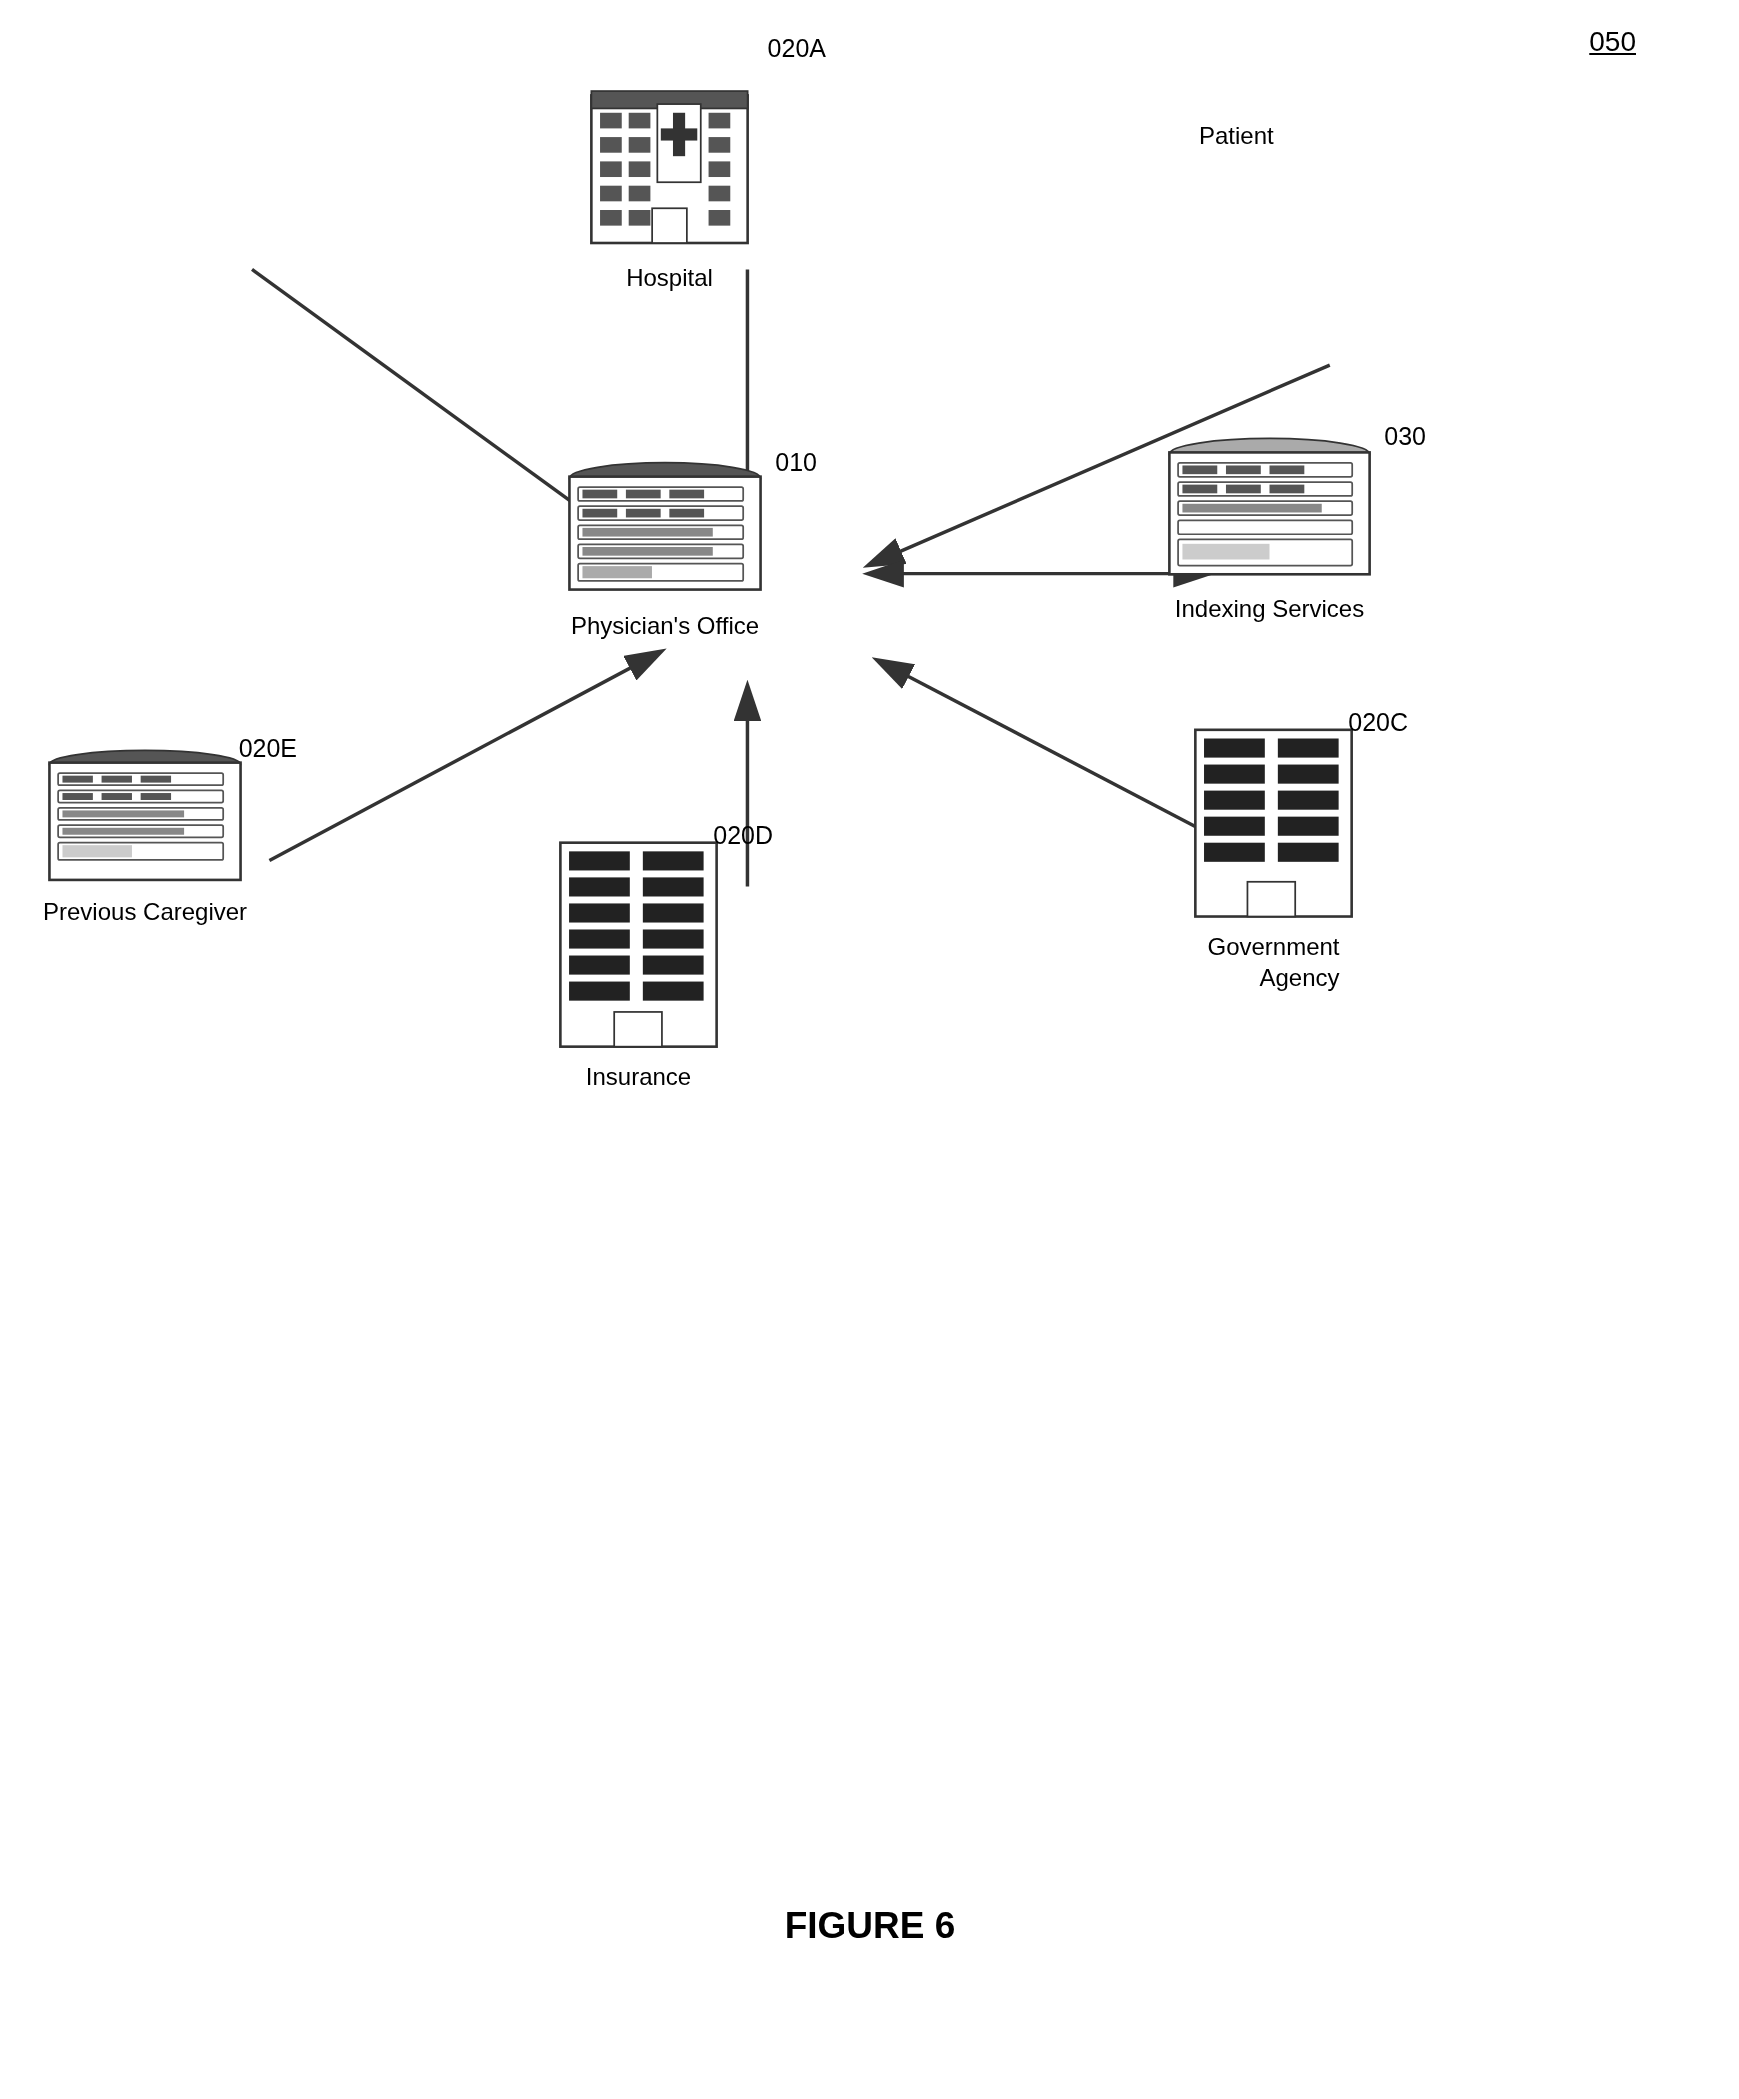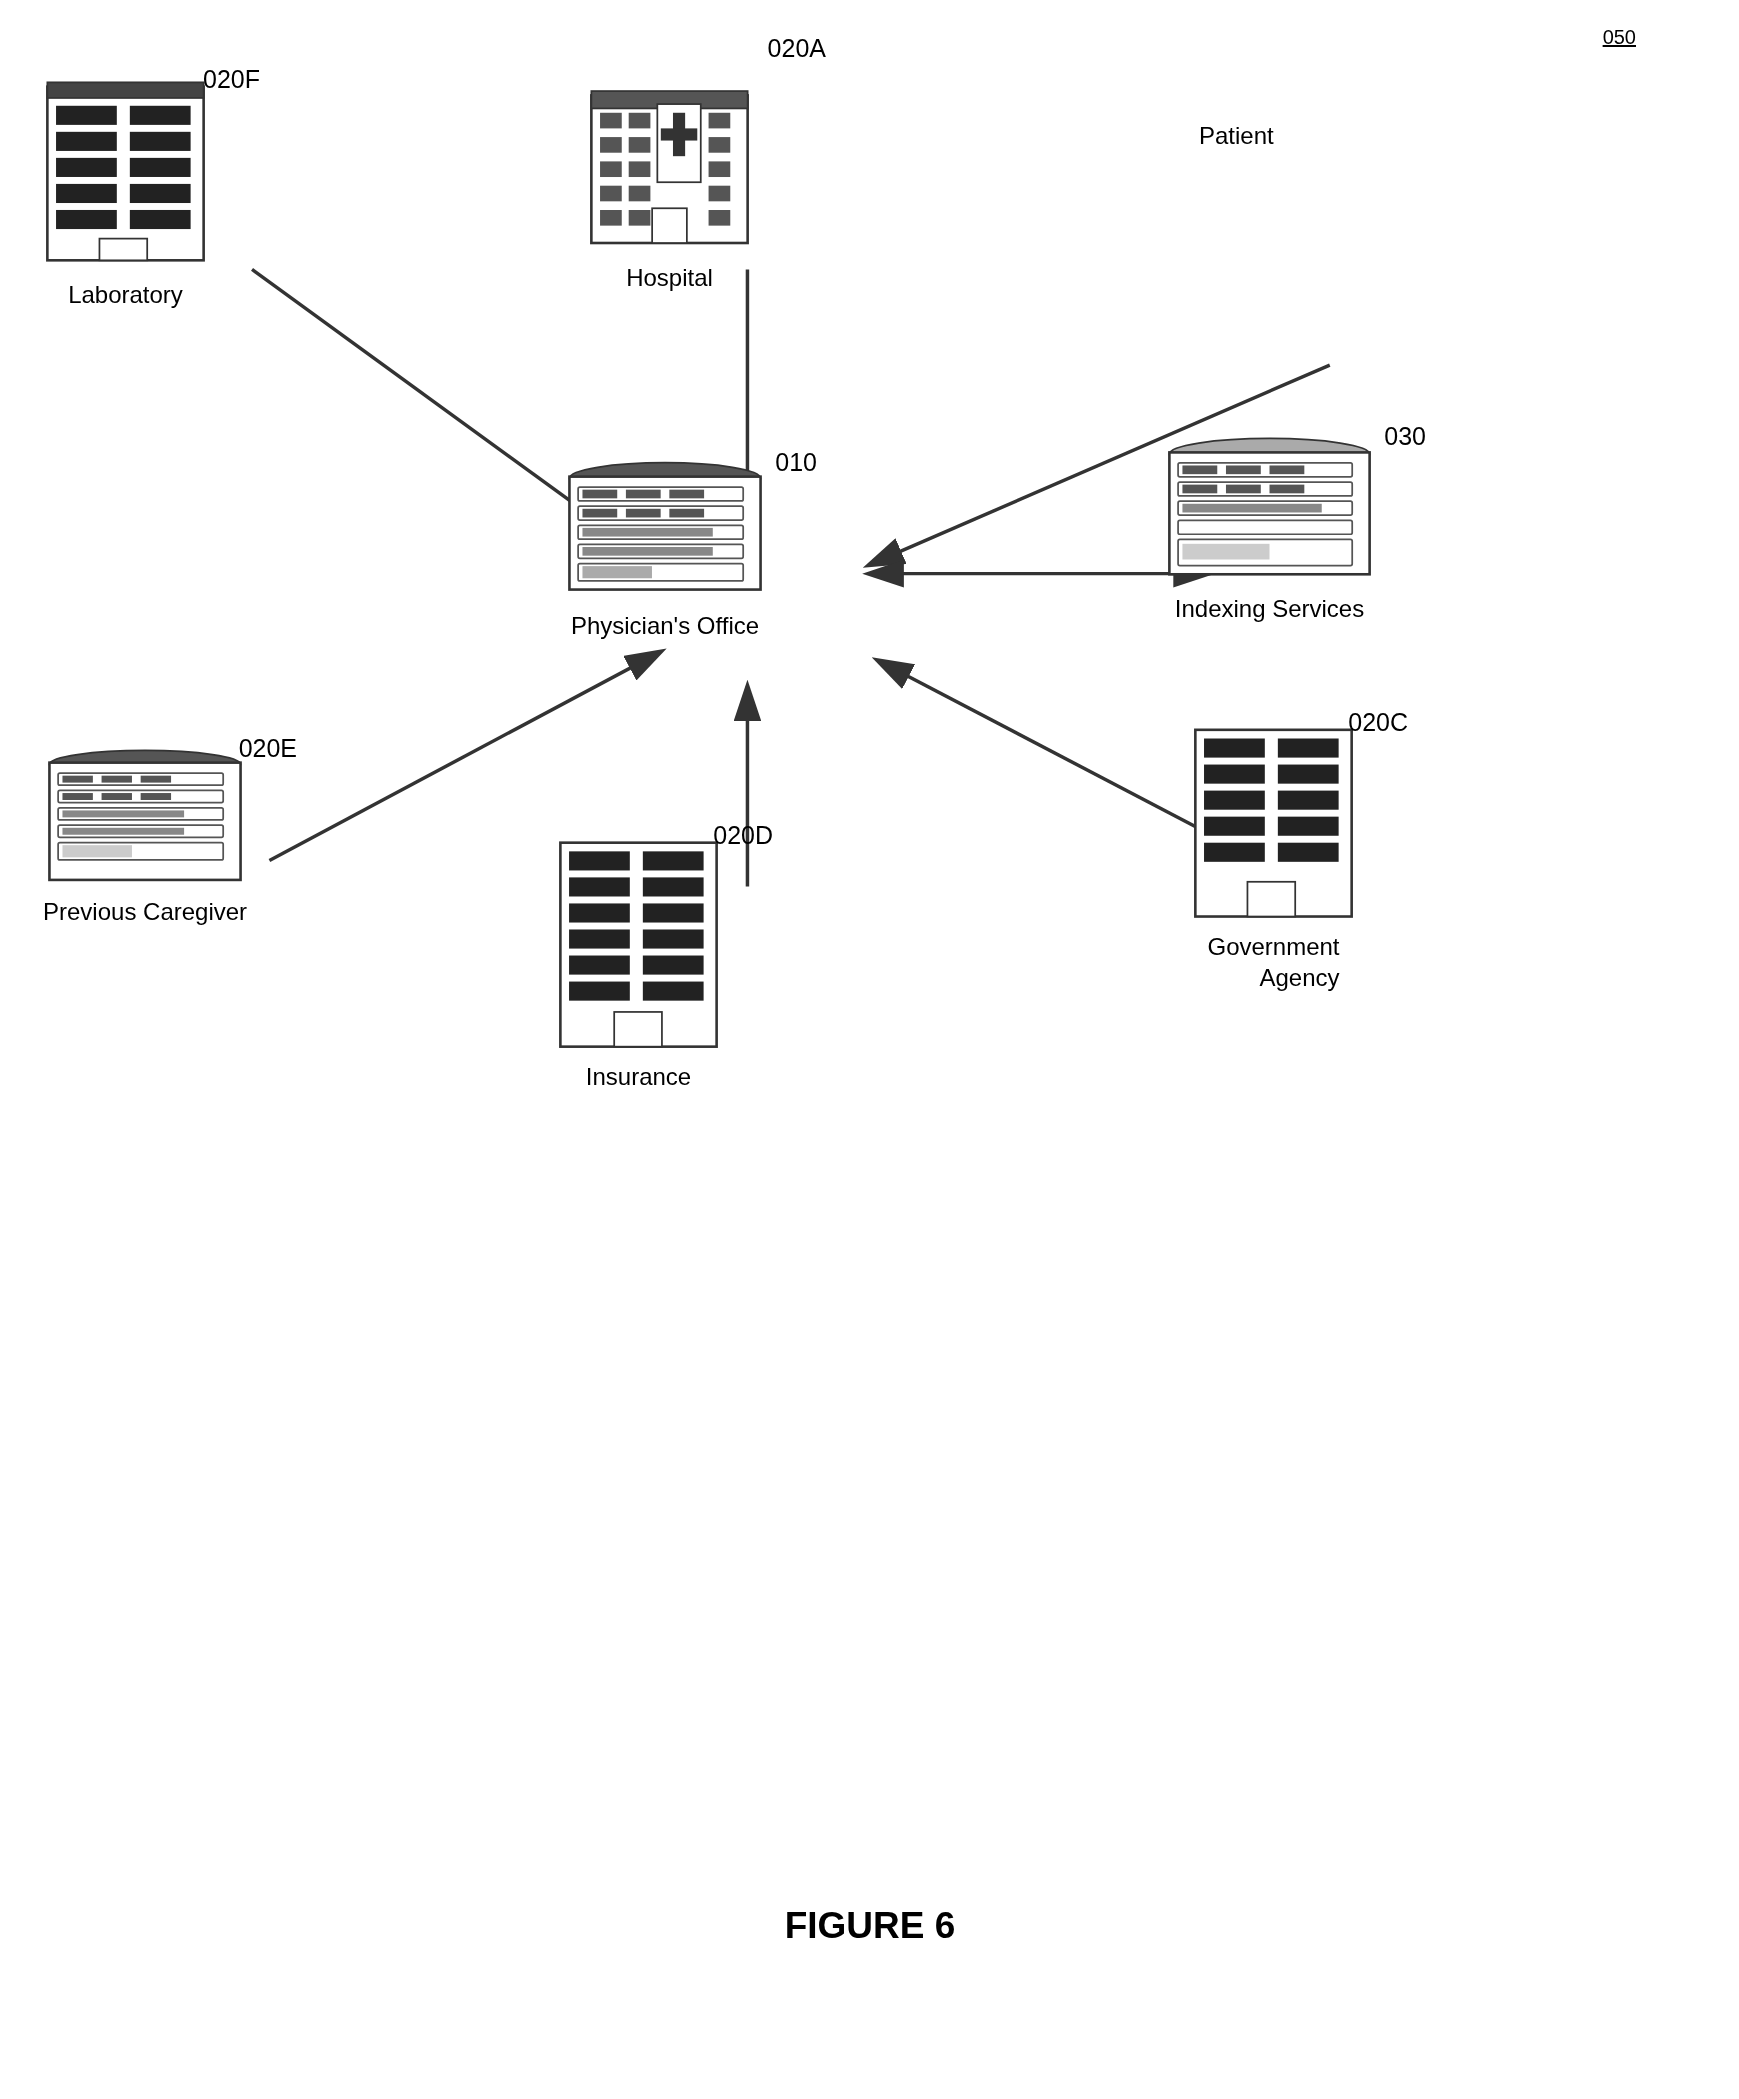--- a/index.html
+++ b/index.html
@@ -59,21 +59,21 @@
       position: absolute;
       font-size: 25px;
       white-space: nowrap;
     }
 
     
     .ref-top {
       position: absolute;
       top: 26px;
       right: 104px;
-      font-size: 20px;
+      font-size: 28px;
       text-decoration: underline;
     }
   </style>
 </head>
 <body>
 
 <div class="diagram-container">
 
   <div class="ref-top">050</div>
 
@@ -144,45 +144,20 @@
         <rect x="90" y="190" width="40" height="40" fill="white" stroke="#333" stroke-width="2"></rect>
       </svg>
     </div>
     <div class="node-label">Hospital</div>
   </div>
 
   <div class="node" style="left: 1199px; top: 113px;">
     <div class="node-label">Patient</div>
   </div>
 
-  <div class="node" style="left: 43px; top: 78px;">
-    <div style="position:relative; display:inline-block;">
-      <span class="ref-label" style="top:-13px; right:-52px;">020F</span>
-      <svg width="165" height="191" viewBox="0 0 190 220">
-
-        <rect x="5" y="10" width="180" height="200" fill="white" stroke="#333" stroke-width="3"></rect>
-
-        <rect x="5" y="5" width="180" height="18" fill="#444" stroke="#333" stroke-width="2"></rect>
-
-        <rect x="15" y="32" width="70" height="22" fill="#222"></rect>
-        <rect x="100" y="32" width="70" height="22" fill="#222"></rect>
-        <rect x="15" y="62" width="70" height="22" fill="#222"></rect>
-        <rect x="100" y="62" width="70" height="22" fill="#222"></rect>
-        <rect x="15" y="92" width="70" height="22" fill="#222"></rect>
-        <rect x="100" y="92" width="70" height="22" fill="#222"></rect>
-        <rect x="15" y="122" width="70" height="22" fill="#222"></rect>
-        <rect x="100" y="122" width="70" height="22" fill="#222"></rect>
-        <rect x="15" y="152" width="70" height="22" fill="#222"></rect>
-        <rect x="100" y="152" width="70" height="22" fill="#222"></rect>
-
-        <rect x="65" y="185" width="55" height="25" fill="white" stroke="#333" stroke-width="2"></rect>
-      </svg>
-    </div>
-    <div class="node-label">Laboratory</div>
-  </div>
 
   <div class="node" style="left: 565px; top: 461px; text-align: center;">
     <div style="position:relative; display:inline-block;">
       <span class="ref-label" style="top:-13px; right:-52px;">010</span>
       <svg width="200" height="139" viewBox="0 0 230 160">
 
         <ellipse cx="115" cy="20" rx="110" ry="18" fill="#555" stroke="#333" stroke-width="2"></ellipse>
 
         <rect x="5" y="18" width="220" height="130" fill="white" stroke="#333" stroke-width="3"></rect>
 

